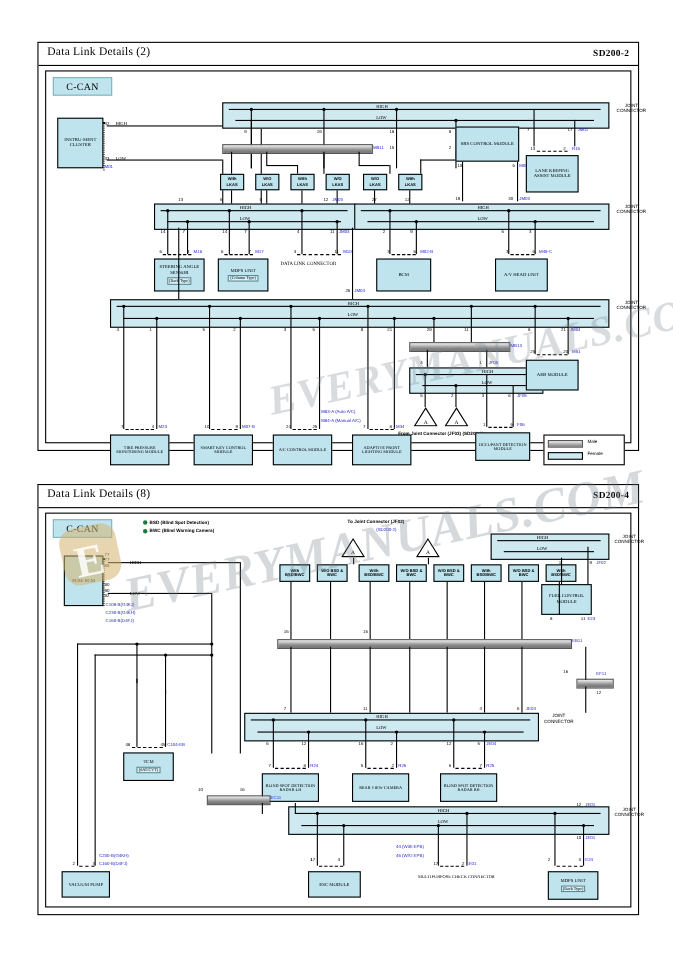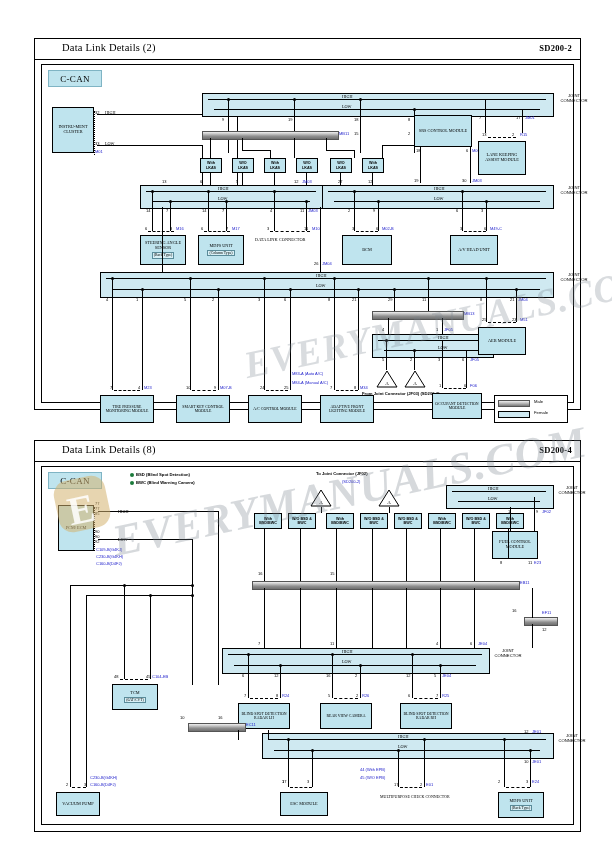--- a/index.html
+++ b/index.html
@@ -1,21 +1,21 @@
 <!DOCTYPE html>
 <html><head>
 <meta charset="utf-8">
 <style>
   html,body{margin:0;padding:0;background:#fff;}
   body{width:612px;height:866px;font-family:"Liberation Serif",serif;position:relative;overflow:hidden;}
   .page{position:absolute;left:0;top:0;width:612px;height:866px;background:#ffffff;}
 
   .panel{position:absolute;border:1px solid #000;background:#fff;}
   .panel-head{position:absolute;left:0;top:0;right:0;height:20px;border-bottom:1px solid #000;}
-  .panel-title{position:absolute;left:8px;top:3px;font-size:10.5px;font-family:"Liberation Serif",serif;color:#000;letter-spacing:.2px;margin-left:19px;}
+  .panel-title{position:absolute;left:8px;top:3px;font-size:10.5px;font-family:"Liberation Serif",serif;color:#000;letter-spacing:.2px;}
   .panel-code{position:absolute;right:8px;top:4px;font-size:8.5px;font-family:"Liberation Serif",serif;color:#000;font-weight:bold;letter-spacing:.3px;}
   .inner{position:absolute;left:6px;top:25px;right:6px;bottom:6px;border:1px solid #000;}
 
   .ccan{position:absolute;background:#bfe4ee;border:1px solid #7fb4c4;font-size:9px;font-family:"Liberation Serif",serif;
         display:flex;align-items:center;justify-content:center;color:#000;letter-spacing:.3px;}
 
   
   .w{position:absolute;background:#000;}
   .wh{height:1px;}
   .wv{width:1px;}

